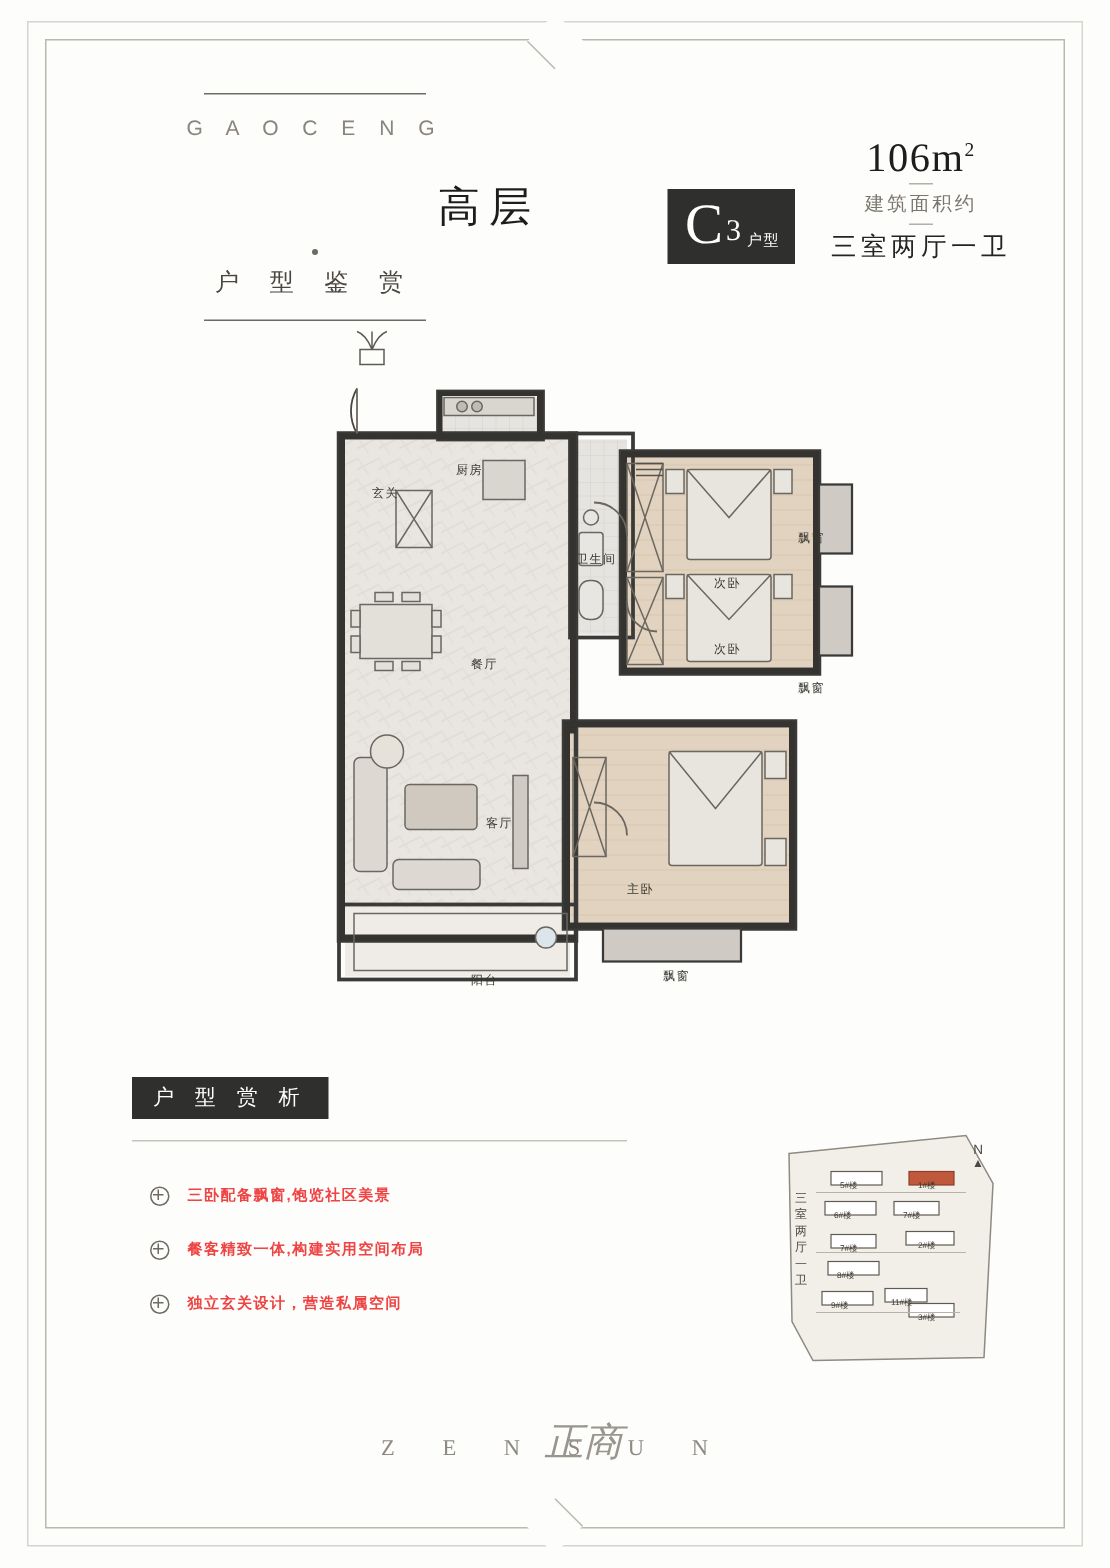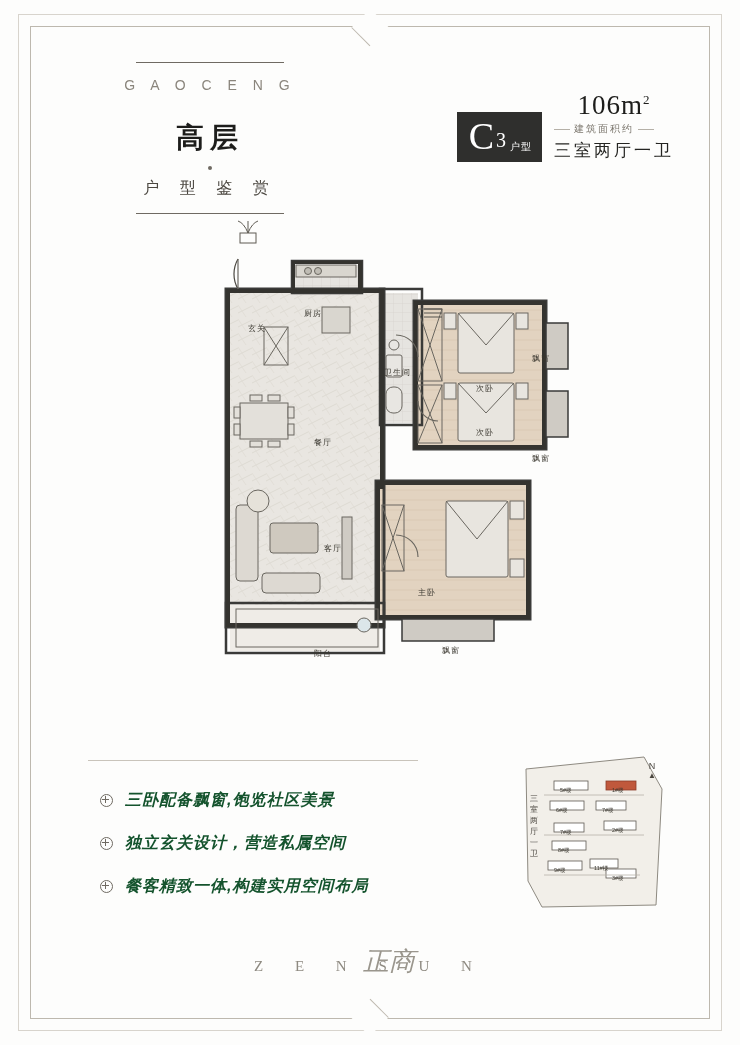--- a/index.html
+++ b/index.html
@@ -34,46 +34,47 @@
   
   .header{
     position:absolute;left:60px;top:62px;width:300px;text-align:center;
   }
   .hdr-rule{width:148px;height:1px;background:#6f6a62;margin:0 auto 14px;}
   .hdr-rule.b{margin:14px auto 0;}
   .hdr-pinyin{
     font-size:14px;letter-spacing:6px;color:#8a8view;color:#8a857c;margin-bottom:26px;
   }
   .hdr-title{
-    font-size:28px;letter-spacing:6px;color:#1d1d1b;font-weight:bold;
+    font-size:28px;letter-spacing:6px;color:#1d1d1b;font-weight:normal;
     font-family:"Liberation Serif", serif;
+    text-align:right;
   }
   .hdr-dot{width:4px;height:4px;border-radius:50%;background:#6f6a62;margin:9px auto 8px;}
   .hdr-sub{
     font-size:16px;letter-spacing:8px;color:#4b4740;
     font-family:Liberation Sans, sans-serif;
   }
 
   
   .badge{
     position:absolute;right:66px;top:86px;display:flex;align-items:flex-end;
   }
   .badge-left{
     background:#2f2f2d;color:#fff;padding:8px 10px 10px 12px;display:flex;align-items:flex-end;
   }
   .badge-c{font-size:38px;line-height:32px;font-family:"Liberation Serif", serif;}
   .badge-3{font-size:20px;line-height:24px;margin-left:2px;font-family:"Liberation Serif", serif;}
   .badge-hx{font-size:10px;line-height:11px;margin-left:4px;letter-spacing:1px;}
-  .badge-right{padding-left:12px;text-align:center;}
+  .badge-right{padding-left:24px;text-align:center;}
   .badge-area{
     font-size:27px;font-family:"Liberation Serif", serif;color:#1d1d1b;line-height:28px;letter-spacing:1px;
   }
   .badge-area sup{font-size:13px;}
   .badge-area-note{
-    font-size:10px;color:#7c776e;letter-spacing:2px;margin:3px 0 3px;display:flex;align-items:center;justify-content:flex-start;gap:4px;
+    font-size:13px;color:#7c776e;letter-spacing:2px;margin:3px 0 3px;display:flex;align-items:center;justify-content:flex-end;gap:4px;flex-direction:column;
   }
   .badge-area-note i{display:block;width:16px;height:1px;background:#b5b0a7;}
   .badge-rooms{font-size:17px;letter-spacing:3px;color:#242421;}
 
   
   .plan{
     position:absolute;left:196px;top:205px;width:390px;height:470px;
   }
   .plan svg{display:block;}
   .plan-label{
@@ -97,21 +98,21 @@
   }
   .bullet-mark{
     width:11px;height:11px;border:1px solid #6f6a62;border-radius:50%;
     position:relative;margin-right:12px;flex:none;
   }
   .bullet-mark:before,.bullet-mark:after{
     content:"";position:absolute;background:#6f6a62;
   }
   .bullet-mark:before{left:4px;top:1px;width:1px;height:7px;}
   .bullet-mark:after{top:4px;left:1px;height:1px;width:7px;}
-  .bullet-text{font-size:16px;letter-spacing:1px;color:#14532d;font-weight:bold;font-style:italic;}
+  .bullet-text{font-size:10px;letter-spacing:1px;color:#ef4444;font-weight:bold;}
 
   
   .sitemap{
     position:absolute;left:524px;top:755px;width:140px;height:155px;
   }
   .sitemap .sm-label{
     position:absolute;left:6px;top:38px;width:12px;font-size:8px;line-height:11px;color:#4b4740;letter-spacing:1px;
   }
   .sm-n{position:absolute;right:8px;top:6px;font-size:8px;color:#4b4740;text-align:center;}
   .sm-n i{display:block;font-style:normal;font-size:9px;}
@@ -321,34 +322,35 @@
     <div class="plan-label" style="left:128px;top:338px">客厅</div>
     <div class="plan-label" style="left:118px;top:443px">阳台</div>
     <div class="plan-label" style="left:280px;top:178px">次卧</div>
     <div class="plan-label" style="left:280px;top:222px">次卧</div>
     <div class="plan-label" style="left:222px;top:382px">主卧</div>
     <div class="plan-label" style="left:336px;top:148px">飘窗</div>
     <div class="plan-label" style="left:336px;top:248px">飘窗</div>
     <div class="plan-label" style="left:246px;top:440px">飘窗</div>
   </div>
 
+  <div class="sec-title">户 型 赏 析</div>
   <div class="sec-rule"></div>
 
   <div class="bullets">
     <div class="bullet">
       <span class="bullet-mark"></span>
       <span class="bullet-text">三卧配备飘窗,饱览社区美景</span>
     </div>
     <div class="bullet">
       <span class="bullet-mark"></span>
-      <span class="bullet-text">独立玄关设计，营造私属空间</span>
+      <span class="bullet-text">餐客精致一体,构建实用空间布局</span>
     </div>
     <div class="bullet">
       <span class="bullet-mark"></span>
-      <span class="bullet-text">餐客精致一体,构建实用空间布局</span>
+      <span class="bullet-text">独立玄关设计，营造私属空间</span>
     </div>
   </div>
 
   <div class="sitemap">
     <svg width="140" height="155" viewBox="0 0 140 155">
       <polygon points="2,14 120,2 138,34 132,150 18,152 4,126" fill="#f2efe9" stroke="#8e8a81" stroke-width="1"></polygon>
       <g fill="#ffffff" stroke="#5f5b53" stroke-width="0.8">
         <rect x="30" y="26" width="34" height="9"></rect>
         <rect x="26" y="46" width="34" height="9"></rect>
         <rect x="72" y="46" width="30" height="9"></rect>

